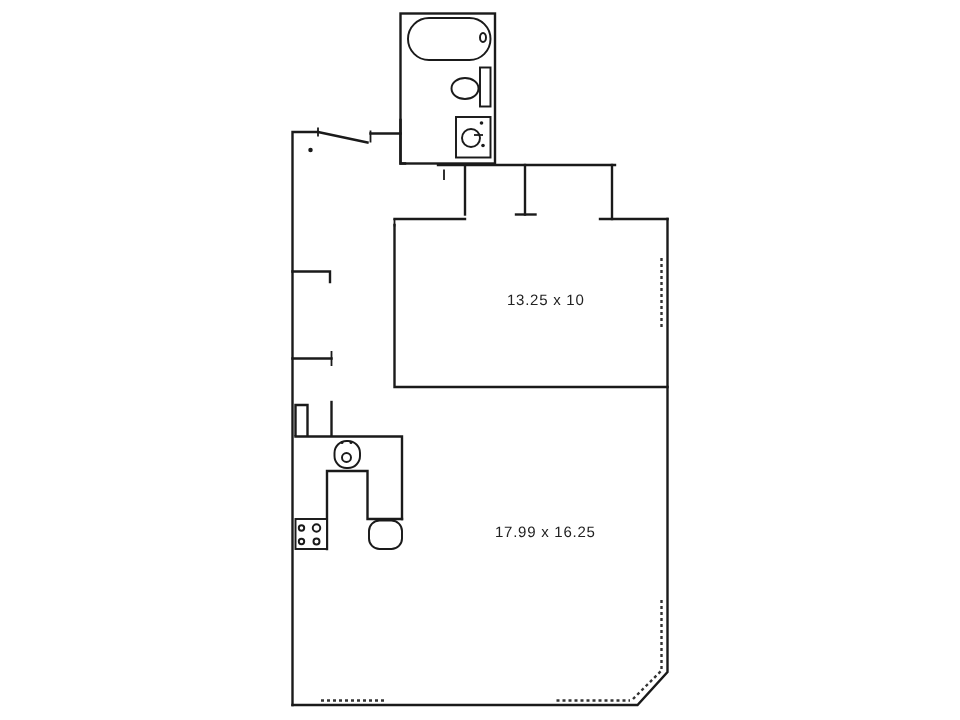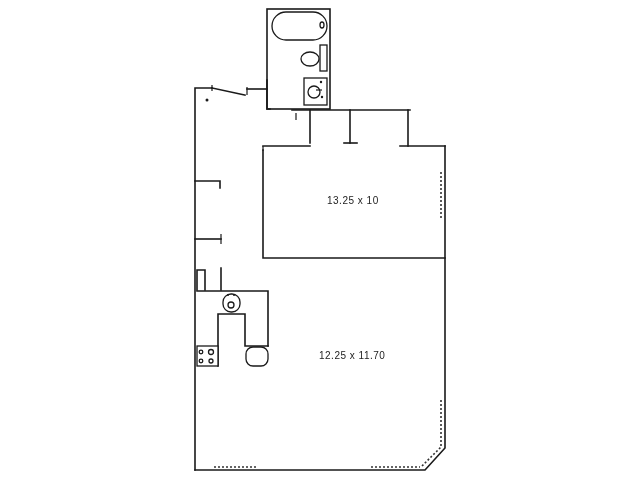--- a/index.html
+++ b/index.html
@@ -2,21 +2,21 @@
 <html><head>
   <meta charset="utf-8">
   <style>
     html, body { margin: 0; padding: 0; background: #ffffff; }
     body { width: 640px; height: 480px; overflow: hidden; position: relative; font-family: "Liberation Sans", sans-serif; }
     svg { position: absolute; left: 0; top: 0; }
     .wall { stroke: #1a1a1a; stroke-width: 1.6; fill: none; stroke-linecap: square; }
     .thin { stroke: #1a1a1a; stroke-width: 1.2; fill: none; }
     .dots { stroke: #333; stroke-width: 1.6; fill: none; stroke-dasharray: 2 2; }
     .fixture { stroke: #1a1a1a; stroke-width: 1.3; fill: #ffffff; }
-    .label { position: absolute; font-size: 10px; color: #222; letter-spacing: 0.5px; white-space: nowrap; }
+    .label { position: absolute; font-size: 10px; color: #222; letter-spacing: 0.5px; white-space: nowrap; margin-left: 11px; }
   </style>
 </head>
 <body>
 
 <svg width="640" height="480" viewBox="0 0 640 480">
 
   <g>
     <rect class="wall" x="267" y="9" width="63" height="100"></rect>
     <rect class="fixture" x="272" y="12" width="55" height="28" rx="14" ry="14"></rect>
     <ellipse class="fixture" cx="322" cy="25" rx="2" ry="3"></ellipse>
@@ -83,13 +83,13 @@
 
   <g>
     <line class="dots" x1="441" y1="400" x2="441" y2="446"></line>
     <line class="dots" x1="214" y1="467" x2="258" y2="467"></line>
     <line class="dots" x1="371" y1="467" x2="420" y2="467"></line>
     <line class="dots" x1="422" y1="466" x2="441" y2="447"></line>
   </g>
 </svg>
 
 <div class="label" style="left:327px; top:195px;">13.25 x 10</div>
-<div class="label" style="left:319px; top:350px;">12.25 x 11.70</div>
+<div class="label" style="left:319px; top:350px;">17.99 x 16.25</div>
 
 </body></html>

